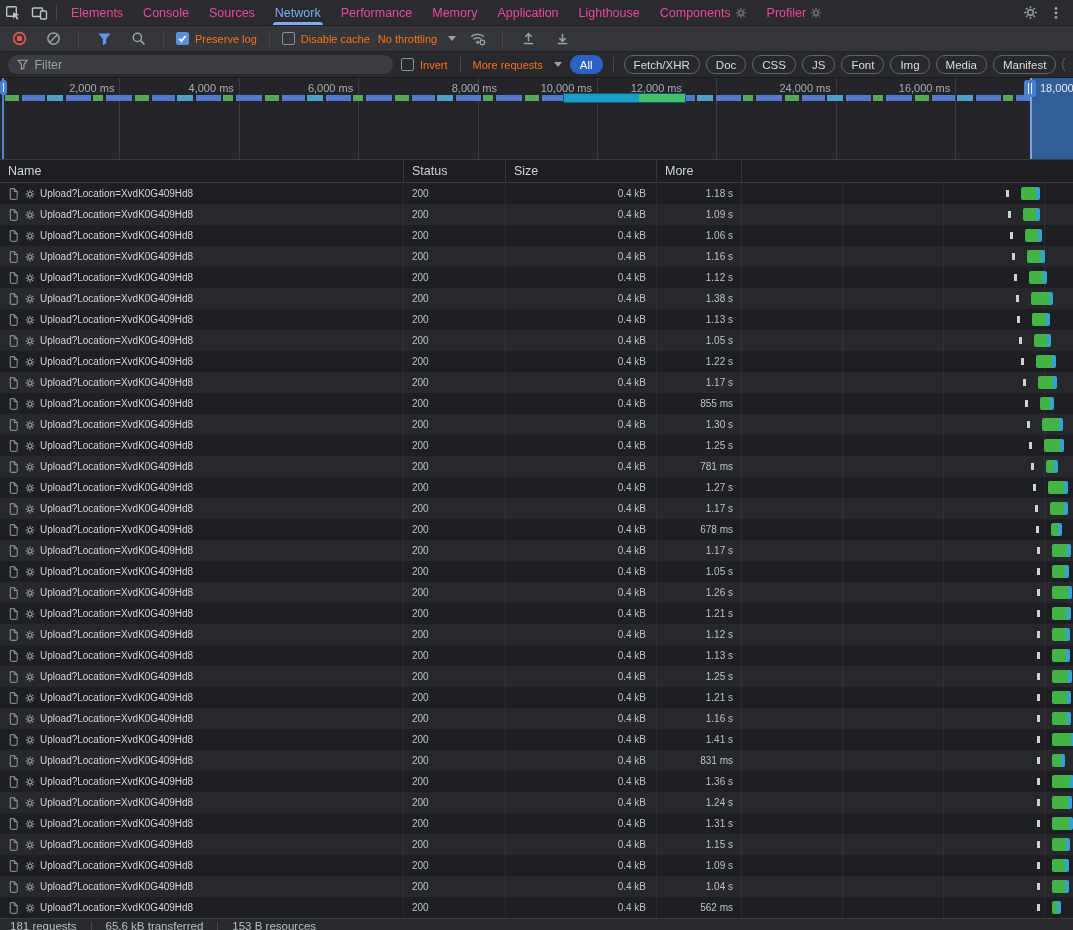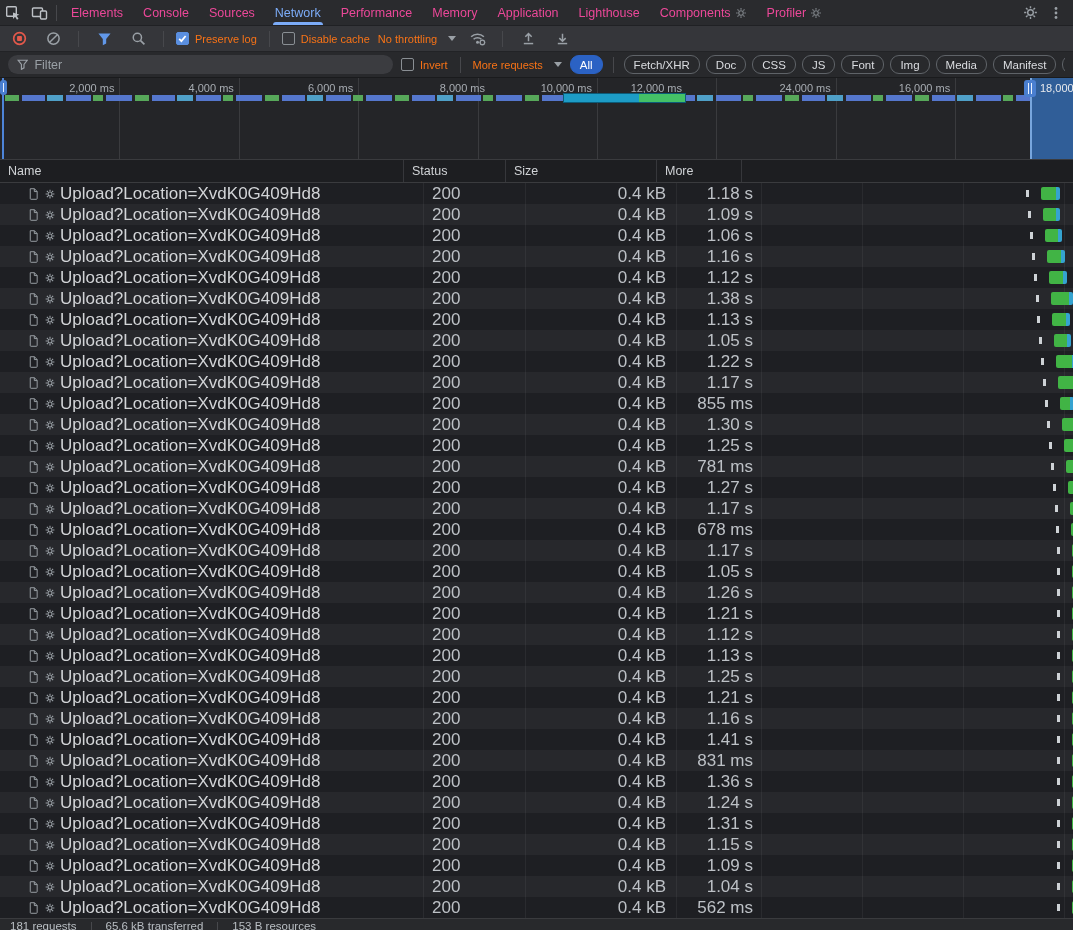--- a/index.html
+++ b/index.html
@@ -64,21 +64,21 @@
   #right-grip { position:absolute; left:1024px; top:2px; width:12px; height:17px; border-radius:3px; background:#4a7fd0; }
   #right-grip::before, #right-grip::after { content:""; position:absolute; top:3px; bottom:3px; width:1px; background:#e8f0fe; }
   #right-grip::before { left:4px; } #right-grip::after { left:7px; }
   #end-label { position:absolute; left:1040px; top:4px; font-size:11px; color:#e8eaed; white-space:nowrap; }
 
   
   #thead { position:absolute; top:160px; left:0; width:1073px; height:23px; background:#1d1e21;
     border-bottom:1px solid #3a3b3e; display:flex; font-size:12.5px; color:#d0d3d6; }
   .hc { display:flex; align-items:center; padding-left:8px; border-right:1px solid #36373b; cursor:pointer; }
   #rows { position:absolute; top:183px; left:0; width:1073px; height:735px; overflow:hidden; }
-  .row { display:flex; height:21px; font-size:17px; cursor:pointer;padding-left:20px; }
+  .row { display:flex; height:21px; font-size:10px; cursor:pointer; }
   .row:nth-child(odd)  { background:#1e1f23; }
   .row:nth-child(even) { background:#27282c; }
   .c { display:flex; align-items:center; border-right:1px solid rgba(255,255,255,.055); overflow:hidden; white-space:nowrap; }
   .c.name   { width:404px; padding-left:7px; gap:5px; color:#d2d4d7; }
   .c.status { width:102px; padding-left:8px; color:#bdc1c6; }
   .c.size   { width:151px; justify-content:flex-end; padding-right:10px; color:#bdc1c6; }
   .c.time   { width:85px;  justify-content:flex-end; padding-right:8px; color:#bdc1c6; }
   .c.wf     { flex:1; position:relative; border-right:none;
     background-image:repeating-linear-gradient(90deg, transparent 0 100px, rgba(255,255,255,.05) 100px 101px); }
   .doc-ic, .mini-gear { flex:none; }
@@ -268,21 +268,21 @@
 </div>
 
 <div id="overview">
     <div class="gridline" style="left: 119.4px;"></div>
     <div class="ruler-label" style="left: 119.4px;">2,000 ms</div>
     <div class="gridline" style="left: 238.8px;"></div>
     <div class="ruler-label" style="left: 238.8px;">4,000 ms</div>
     <div class="gridline" style="left: 358.2px;"></div>
     <div class="ruler-label" style="left: 358.2px;">6,000 ms</div>
     <div class="gridline" style="left: 477.6px;"></div>
-    <div class="ruler-label" style="left: 490px;">8,000 ms</div>
+    <div class="ruler-label" style="left: 502px;">8,000 ms</div>
     <div class="gridline" style="left: 597px;"></div>
     <div class="ruler-label" style="left: 597px;">10,000 ms</div>
     <div class="gridline" style="left: 716.4px;"></div>
     <div class="ruler-label" style="left: 687px;">12,000 ms</div>
     <div class="gridline" style="left: 835.8px;"></div>
     <div class="ruler-label" style="left: 835.8px;">24,000 ms</div>
     <div class="gridline" style="left: 955.2px;"></div>
     <div class="ruler-label" style="left: 955.2px;">16,000 ms</div>
     <div id="band"></div>
     <div id="band-highlight">

